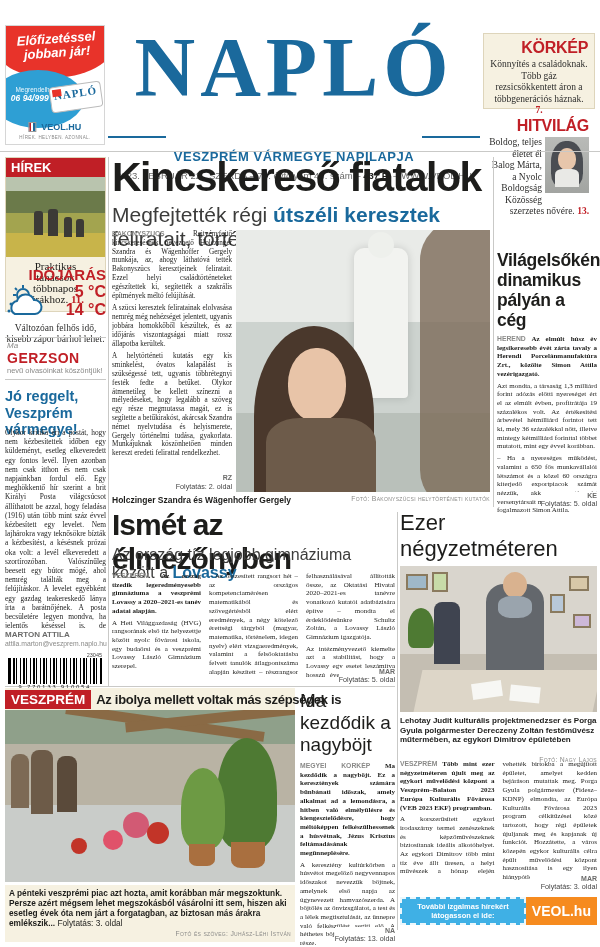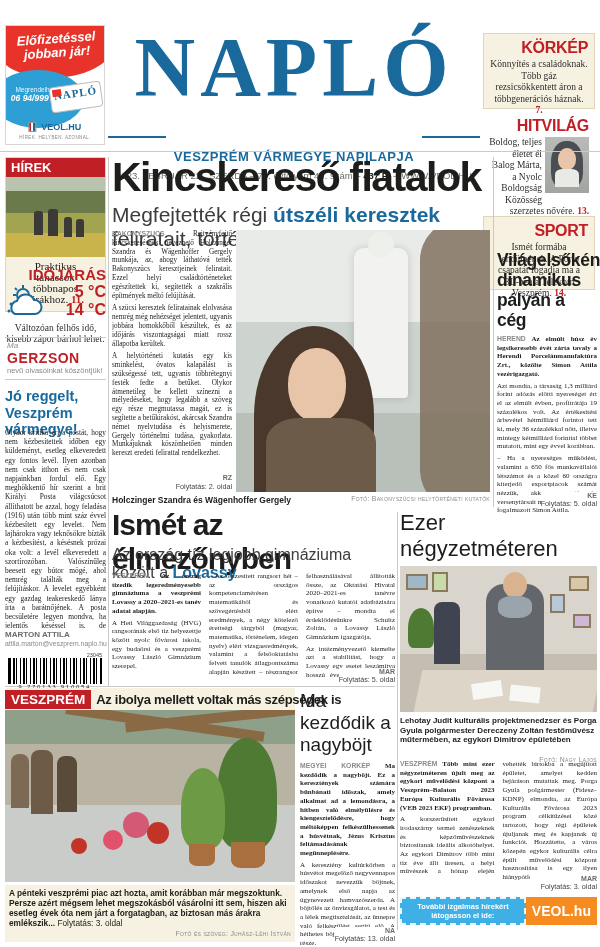--- a/index.html
+++ b/index.html
@@ -188,24 +188,20 @@
   </div>
   <div class="abs rail-box" style="top:112px;height:100px;">
     <div class="rail-title">HITVILÁG</div>
     <div class="nun">
       <span class="veil"></span>
       <span class="face"></span>
       <span class="collar"></span>
     </div>
     <div class="rail-text" style="text-align:right;"><span>Boldog, teljes életet él Balog Márta, a Nyolc Boldogság Közösség szerzetes nővére. </span><span class="pagenum">13.</span></div>
   </div>
-  <div class="abs rail-box rail-cream" style="top:216px;height:74px;">
-    <div class="rail-title">SPORT</div>
-    <div class="rail-text"><span>Ismét formába lendülnének. A Porto csapatát fogadja ma a BL-ben a Telekom Veszprém. </span><span class="pagenum">14.</span></div>
-  </div>
 
   <div class="abs hairline-h" style="left:0;top:151px;width:600px;"></div>
   <div class="abs hairline-v" style="left:108px;top:157px;height:530px;"></div>
   <div class="abs hairline-v" style="left:493px;top:157px;height:350px;"></div>
   <div class="abs hairline-v" style="left:397px;top:512px;height:418px;"></div>
   <div class="abs hairline-h" style="left:5px;top:686px;width:390px;"></div>
 
   <div class="abs utazas">
     <div class="utazas-head">HÍREK</div>
     <div class="photo-hike">

